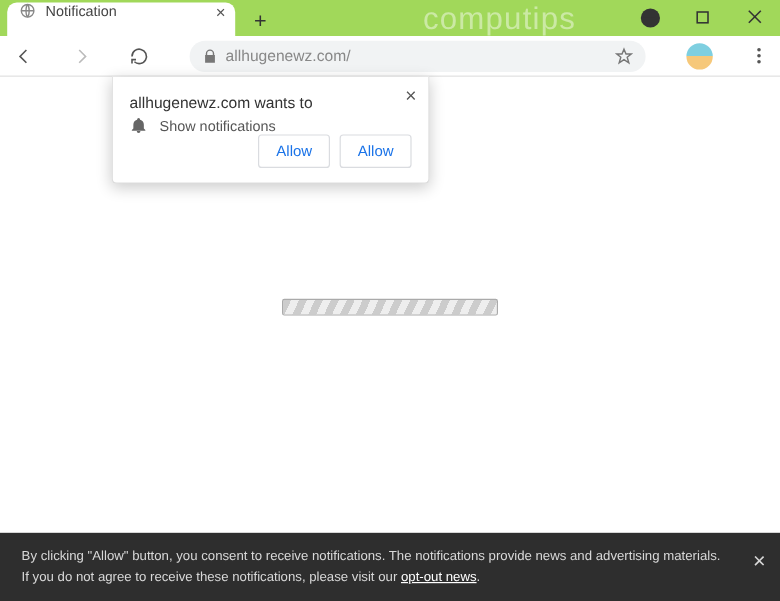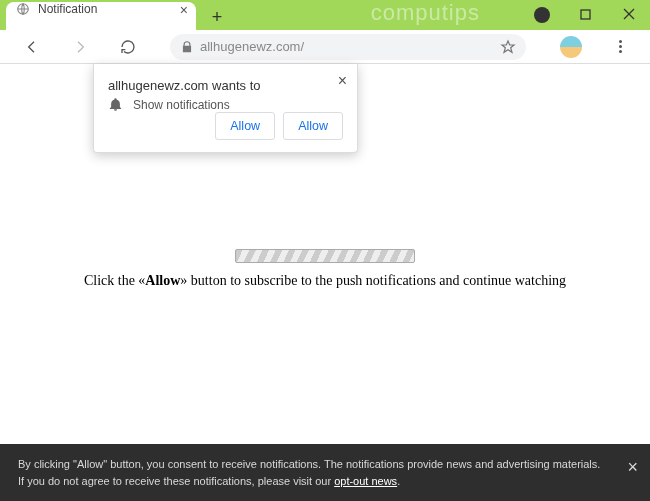--- a/index.html
+++ b/index.html
@@ -17,21 +17,21 @@
       height: 30px;
       background: #a1d85a;
       display: flex;
       align-items: flex-end;
       position: relative;
     }
     .watermark {
       position: absolute;
       right: 170px;
       top: 0;
-      font-size: 22px;
+      font-size: 26px;
       color: rgba(255,255,255,0.45);
       font-weight: 400;
       letter-spacing: 1px;
       font-family: Arial, sans-serif;
     }
     .win-controls {
       position: absolute;
       right: 8px;
       top: 4px;
       display: flex;
@@ -93,21 +93,21 @@
       cursor: pointer;
     }
 
     
     .toolbar {
       height: 34px;
       background: #fff;
       border-bottom: 1px solid #ddd;
       display: flex;
       align-items: center;
-      padding: 0 20px;
+      padding: 0 8px;
       gap: 24px;
       text-align: right;
     }
     .nav-btn {
       width: 24px;
       height: 24px;
       display: flex;
       align-items: center;
       justify-content: center;
       color: #666;
@@ -357,23 +357,20 @@
       <span>Show notifications</span>
     </div>
     <div class="prompt-actions">
       <button class="prompt-btn">Allow</button>
       <button class="prompt-btn">Allow</button>
     </div>
   </div>
 
   <div class="page-center">
     <div class="loader"></div>
-    <div class="instruction">
-      <span>Click the «</span><b>Allow</b><span>» button to subscribe to the push notifications and continue watching</span>
-    </div>
   </div>
 
   <div class="banner">
     <span class="banner-close">×</span>
     <span>By clicking "Allow" button, you consent to receive notifications. The notifications provide news and advertising materials. If you do not agree to receive these notifications, please visit our </span><a href="#">opt-out news</a><span>.</span>
   </div>
 
 </div>
 
 </body></html>

